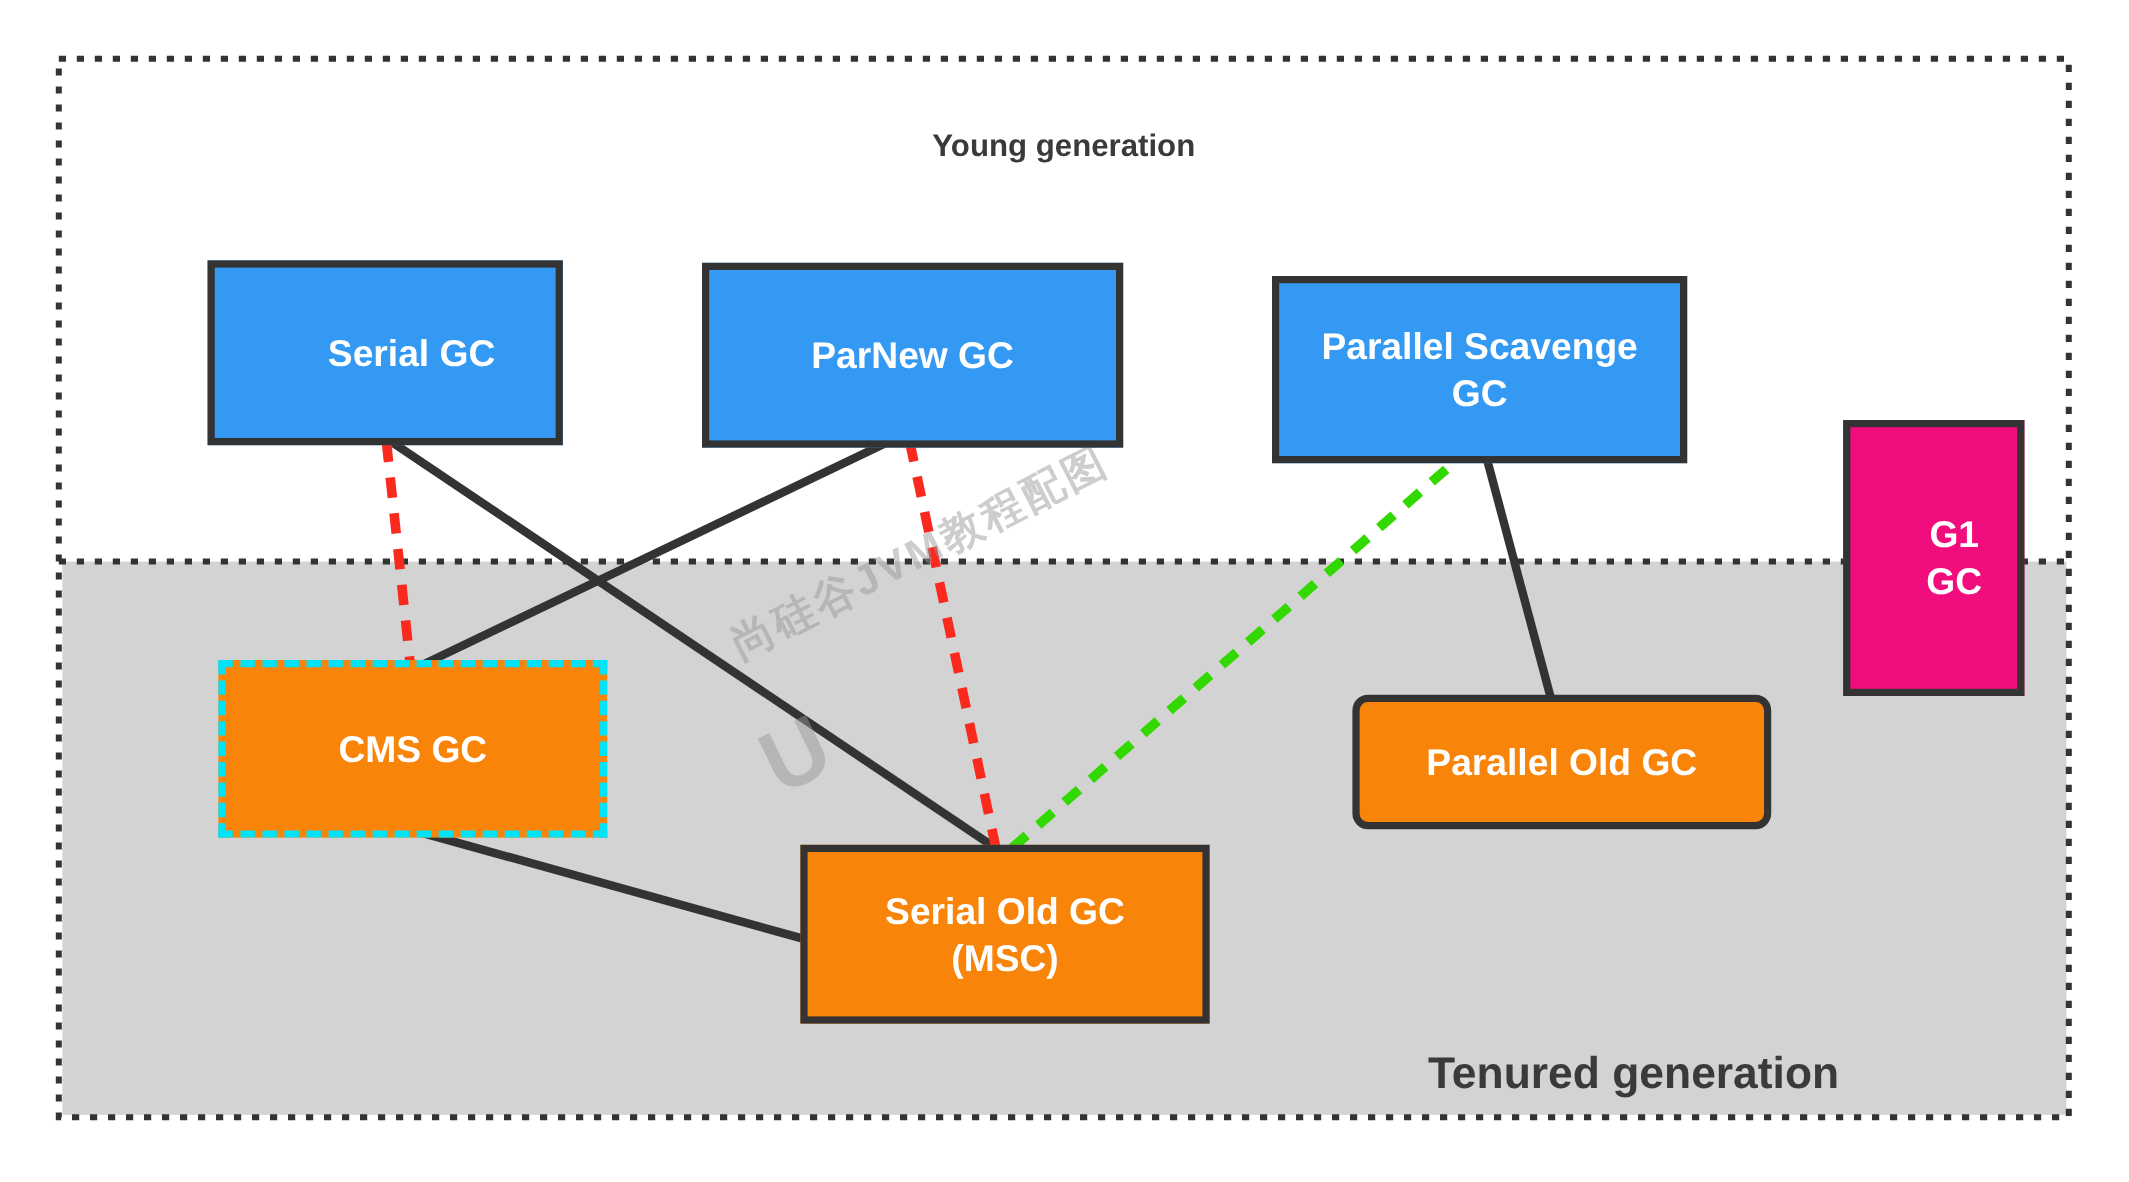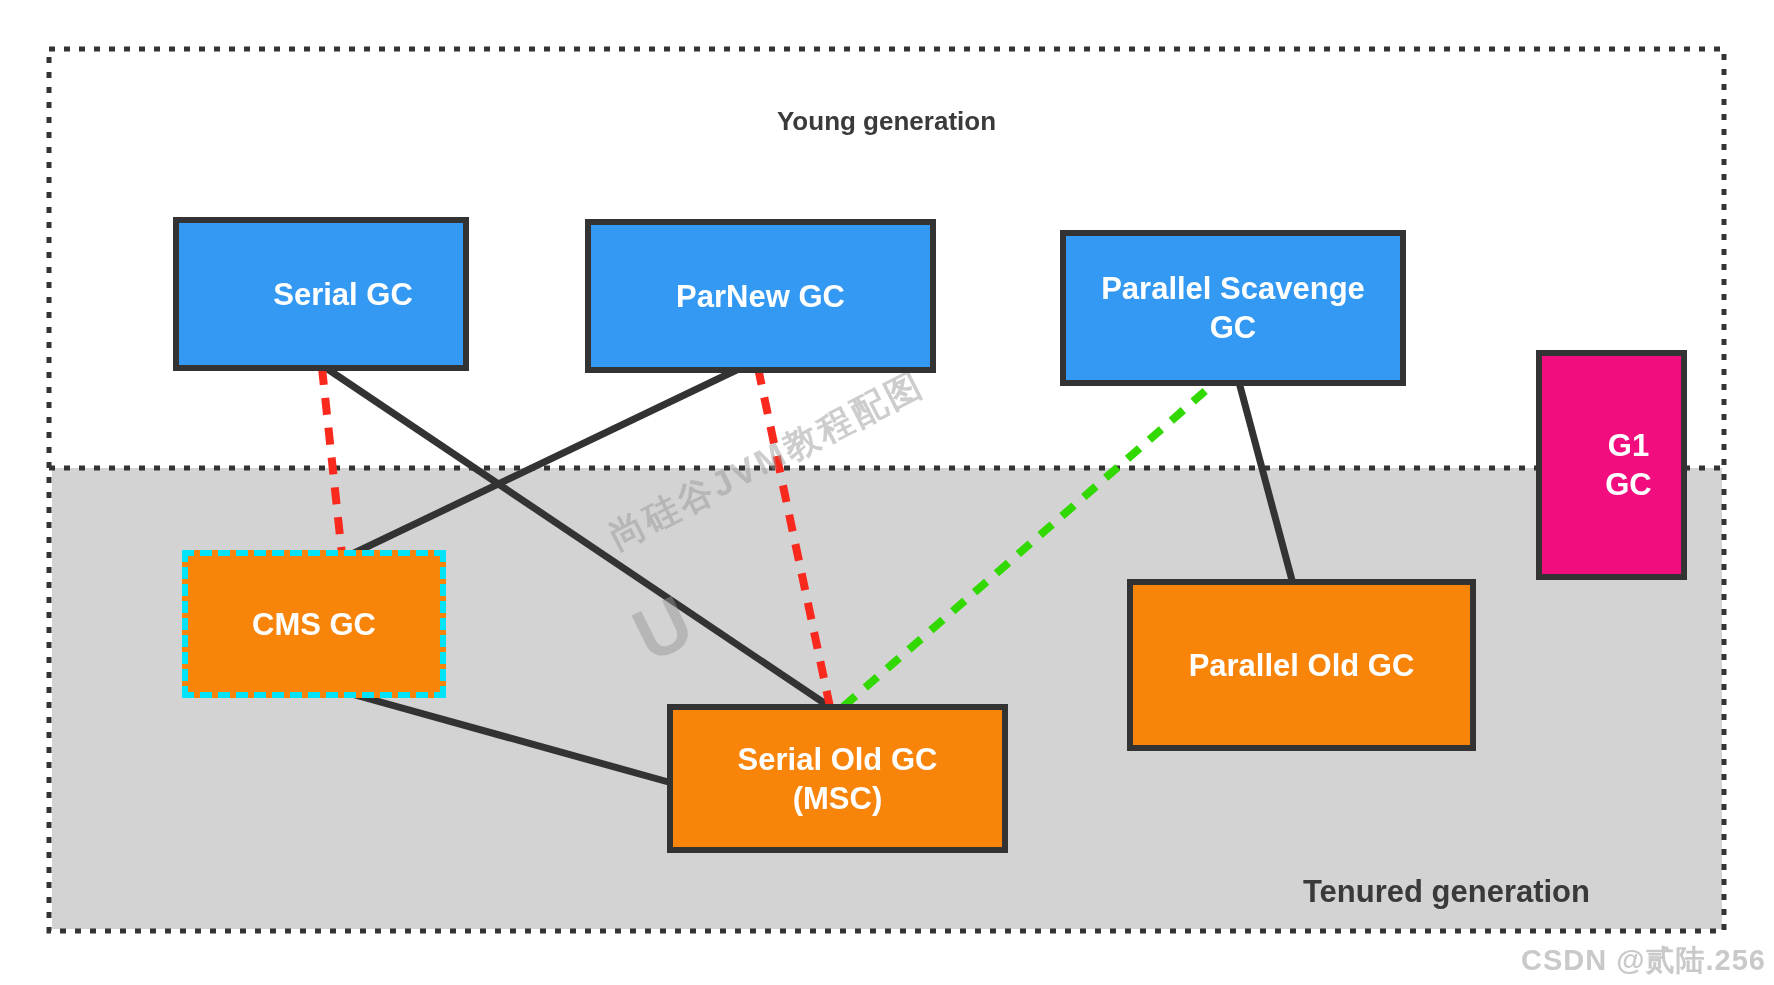--- a/index.html
+++ b/index.html
@@ -10,39 +10,39 @@
   }
   #stage{position:absolute;left:0;top:0;width:1774px;height:985px;}
   #wires{position:absolute;left:0;top:0;z-index:1;}
   .region-label{
     position:absolute;z-index:2;color:#3a3a3a;font-weight:bold;
   }
   .young-label{
     left:49px;top:106px;width:1675px;text-align:center;font-size:26px;
   }
   .tenured-label{
-    left:1190px;top:874px;width:400px;text-align:right;font-size:31px;
+    left:1190px;top:874px;width:400px;font-size:37px;
   }
   .node{
     position:absolute;z-index:3;box-sizing:border-box;
     display:flex;flex-direction:column;align-items:center;justify-content:center;
     border:6px solid #333333;color:#ffffff;font-weight:bold;
     font-size:31px;line-height:39px;text-align:center;
   }
   .blue{background:#3399f2;}
   .orange{background:#f8840a;}
   .pink{background:#f10d7e;}
   .node-serial        {left:173px;top:217px;width:296px;height:154px;padding-left:44px;}
   .node-parnew        {left:585px;top:219px;width:351px;height:154px;}
   .node-ps            {left:1060px;top:218px;width:346px;height:156px;margin-top:12px;}
   .node-g1            {left:1536px;top:350px;width:151px;height:230px;padding-left:34px;}
-  .node-cms           {left:182px;top:550px;width:264px;height:148px;
+  .node-cms           {left:182px;top:550px;width:324px;height:148px;
                        border:6px dashed #00e3f9;}
   .node-serialold     {left:667px;top:704px;width:341px;height:149px;text-align:right;}
-  .node-parold        {left:1127px;top:579px;width:349px;height:172px;}
+  .node-parold        {left:1127px;top:579px;width:349px;height:112px;border-radius:13px;}
   .watermark{
     position:absolute;z-index:2;pointer-events:none;color:rgba(150,150,150,0.48);
     font-weight:bold;white-space:nowrap;
   }
   .wm-text{
     left:612px;top:516px;font-size:35px;letter-spacing:3px;
     transform:rotate(-27deg);transform-origin:0 50%;
   }
   .wm-logo{
     left:636px;top:586px;font-size:74px;
@@ -100,15 +100,14 @@
   <div class="node orange node-serialold">
     <span>Serial Old GC</span>
     <span>(MSC)</span>
   </div>
   <div class="node orange node-parold">
     <span>Parallel Old GC</span>
   </div>
 
   <div class="watermark wm-logo">U</div>
   <div class="watermark wm-text">尚硅谷JVM教程配图</div>
-  <div class="csdn-watermark">CSDN @贰陆.256</div>
 
 </div>
 
 </body></html>

